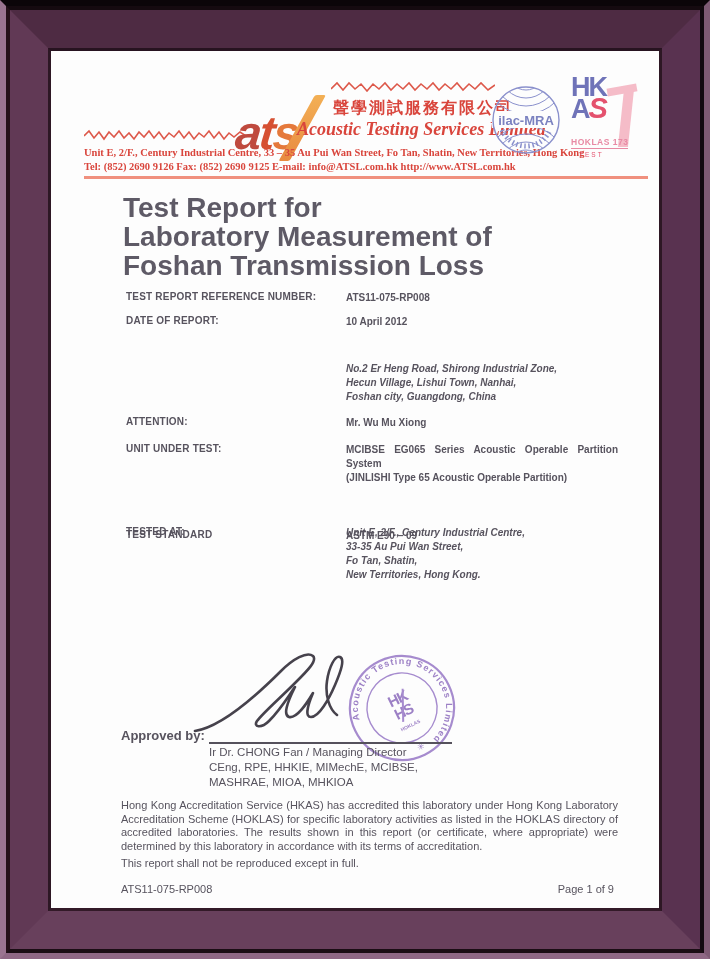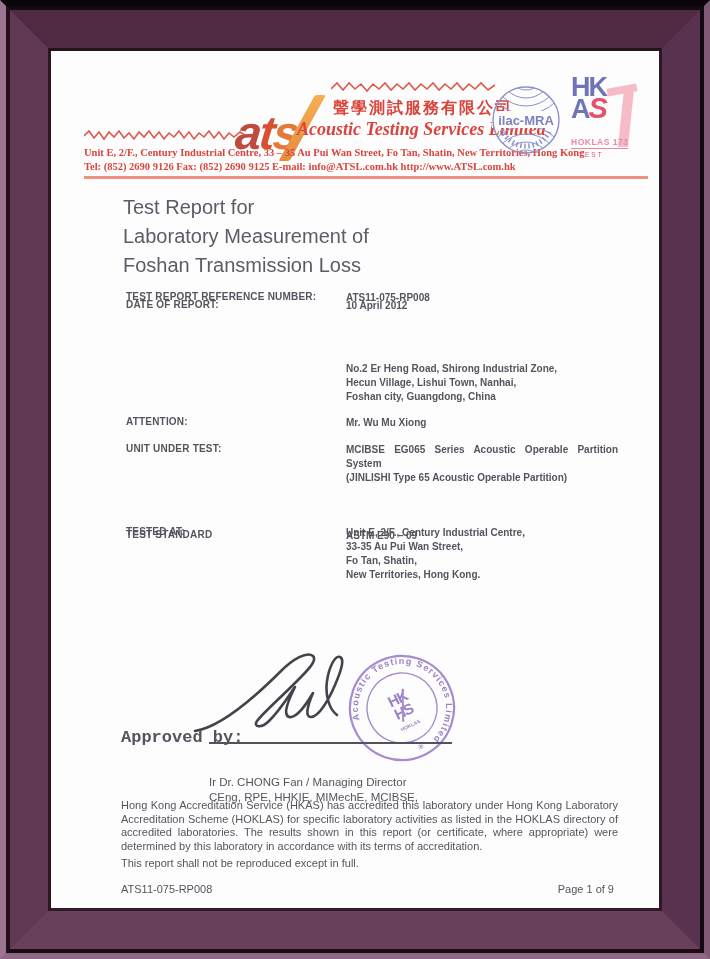--- a/index.html
+++ b/index.html
@@ -51,31 +51,31 @@
               letter-spacing:-2px; color:#6f73b8; }
   .hkas-s { font-weight:bold; font-style:italic; font-size:29px;
             color:#e4526e; line-height:21px; }
   .hkas-ribbon { position:absolute; background:#f5bcc8; }
   .hoklas { font-weight:bold; font-size:8.5px; color:#e88aa4;
             letter-spacing:0.5px; border-bottom:1.5px solid #e88aa4;
             padding-bottom:1px; white-space:nowrap; }
   .hkas-test { font-size:6.5px; color:#e4526e; letter-spacing:2px; text-align:center; }
 
   
-  .title { font-size:20px; font-weight:normal; color:#5e5a66; line-height:29px; }
+  .title { font-size:28px; font-weight:bold; color:#5e5a66; line-height:29px; }
   .field { position:absolute; left:0; right:0; font-size:10px; font-weight:bold; }
   .field .lbl { display:inline-block; vertical-align:top; margin-left:75px;
                 width:220px; letter-spacing:0.2px; }
   .field .val { display:inline-block; vertical-align:top; width:272px;
                 line-height:14px; }
-  .multiline { white-space:pre-line; }
+  .multiline { white-space:pre-line;font-style:italic; }
   .justify { text-align:justify; }
 
   
-  .approved-lbl { font-size:17px;font-family:Liberation Mono, monospace; }
+  .approved-lbl { font-size:13px; }
   .sig-underline { height:1.5px; background:#55515c; }
   .sig-name { font-size:11.5px; line-height:15px; }
 
   
   .foot-para { font-size:11px; line-height:13.5px; text-align:justify; }
   .foot-note { font-size:11px; }
   .foot-num  { font-size:11px; }
 </style>
 </head>
 <body>
@@ -144,21 +144,21 @@
       <div class="abs title" style="left:72px;top:142px">
         <div>Test Report for</div>
         <div>Laboratory Measurement of</div>
         <div>Foshan Transmission Loss</div>
       </div>
 
       <div class="field" style="top:240px">
         <span class="lbl">TEST REPORT REFERENCE NUMBER:</span><span class="val">ATS11-075-RP008</span>
       </div>
 
-      <div class="field" style="top:248px">
+      <div class="field" style="top:264px">
         <span class="lbl">DATE OF REPORT:</span><span class="val">10 April 2012</span>
       </div>
 
 
       <div class="field" style="top:311px">
         <span class="lbl"></span><span class="val multiline">No.2 Er Heng Road, Shirong Industrial Zone,
 Hecun Village, Lishui Town, Nanhai,
 Foshan city, Guangdong, China</span>
       </div>
 
@@ -202,23 +202,24 @@
           <text x="57" y="66" text-anchor="middle" font-size="15" font-weight="bold" fill="#8f6fbe" letter-spacing="-1" font-family="Liberation Sans, sans-serif">HS</text>
           <line x1="66" y1="40" x2="52" y2="70" stroke="#9a7cc8" stroke-width="2"></line>
           <text x="57" y="78" text-anchor="middle" font-size="5" font-weight="bold" fill="#8f6fbe" font-family="Liberation Sans, sans-serif">HOKLAS</text>
           <text x="57" y="103" text-anchor="middle" font-size="9" fill="#8f6fbe">✳</text>
         </g>
       </svg>
 
       <div class="abs approved-lbl" style="left:70px;top:677px;font-weight:bold">Approved by:</div>
       <div class="abs sig-underline" style="left:158px;top:691px;width:243px"></div>
 
-      <div class="abs sig-name" style="left:158px;top:724px">
+      <div class="abs sig-name" style="left:158px;top:694px">
         <div>Ir Dr. CHONG Fan / Managing Director</div>
         <div>CEng, RPE, HHKIE, MIMechE, MCIBSE,</div>
+        <div>MASHRAE, MIOA, MHKIOA</div>
       </div>
 
       <div class="abs foot-para" style="left:70px;top:748px;width:497px">Hong Kong Accreditation Service (HKAS) has accredited this laboratory under Hong Kong Laboratory Accreditation Scheme (HOKLAS) for specific laboratory activities as listed in the HOKLAS directory of accredited laboratories. The results shown in this report (or certificate, where appropriate) were determined by this laboratory in accordance with its terms of accreditation.</div>
 
       <div class="abs foot-note" style="left:70px;top:806px">This report shall not be reproduced except in full.</div>
 
       <div class="abs foot-num" style="left:70px;top:832px">ATS11-075-RP008</div>
       <div class="abs foot-num" style="right:45px;top:832px">Page 1 of 9</div>
 
     </div>

